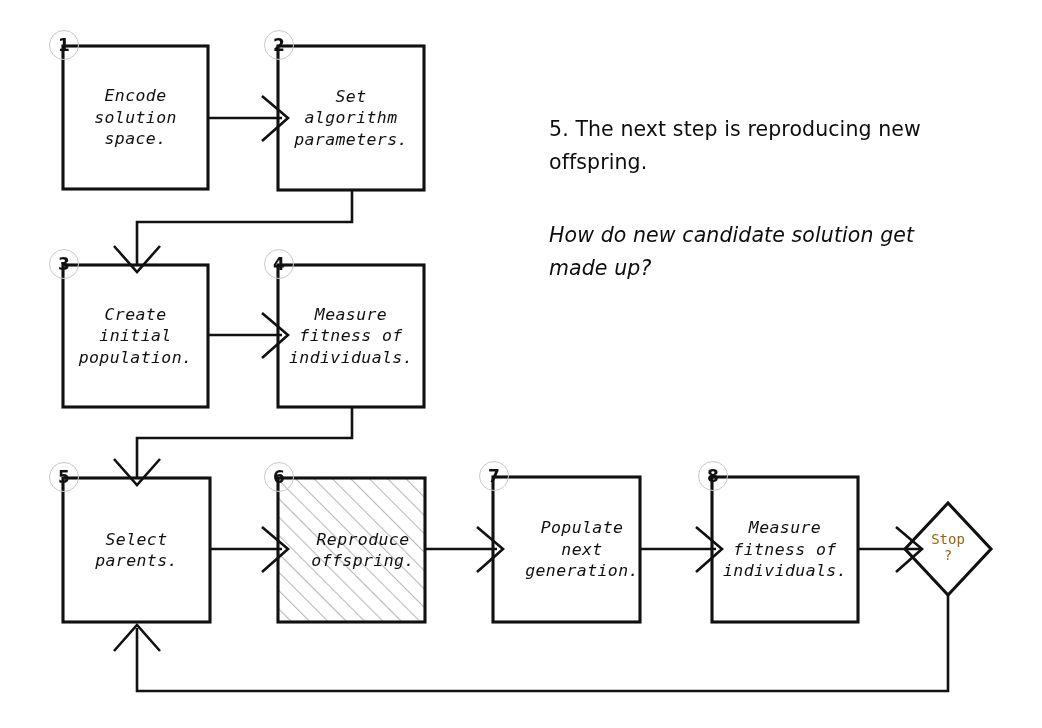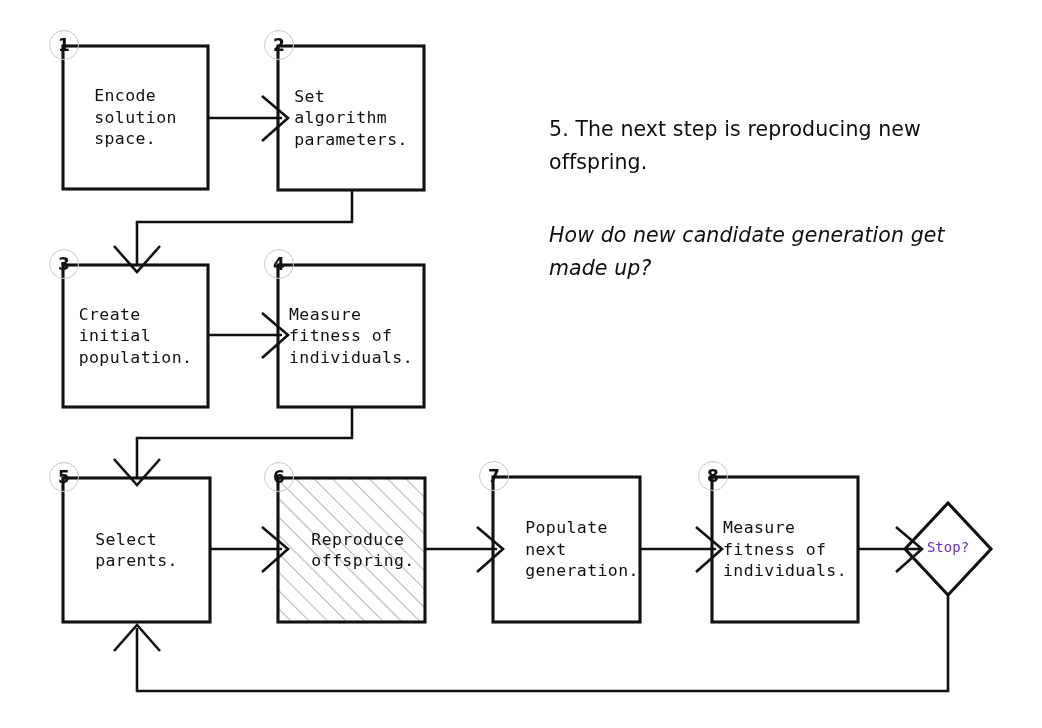--- a/index.html
+++ b/index.html
@@ -23,20 +23,22 @@
     top: 0;
     width: 1042px;
     height: 728px;
   }
   .node-box {
     position: absolute;
     box-sizing: border-box;
     display: flex;
     align-items: center;
     justify-content: center;
+    text-align: center;
+    font-style: italic;
   }
   .node-label {
     font-family: "DejaVu Sans Mono", monospace;
     font-size: 16.5px;
     line-height: 21.5px;
     letter-spacing: 0.4px;
     color: #101010;
     white-space: pre-line;
     font-weight: 500;
   }
@@ -52,27 +54,27 @@
     justify-content: center;
     font-family: "DejaVu Sans", sans-serif;
     font-size: 17px;
     font-weight: 700;
     color: #111111;
     box-sizing: border-box;
   }
   .diamond-label {
     position: absolute;
     display: flex;
-    flex-direction: row;
+    flex-direction: column;
     align-items: center;
     justify-content: center;
     font-family: "DejaVu Sans Mono", monospace;
     font-size: 14px;
     line-height: 16px;
-    color: #6d28d9;
+    color: #a16207;
     font-weight: 500;
   }
   .note-block {
     position: absolute;
     color: #0d0d0d;
   }
   .note-line {
     font-family: "DejaVu Sans", sans-serif;
     font-size: 20.5px;
     line-height: 33px;
@@ -219,17 +221,17 @@
   <div class="step-num" style="left:698px; top:461px;">
     <span>8</span>
   </div>
 
   <div class="note-block" style="left:549px; top:113px; width:440px;">
     <div class="note-line">5. The next step is reproducing new</div>
     <div class="note-line">offspring.</div>
   </div>
 
   <div class="note-block" style="left:549px; top:219px; width:440px;">
-    <div class="note-line italic">How do new candidate generation get</div>
+    <div class="note-line italic">How do new candidate solution get</div>
     <div class="note-line italic">made up?</div>
   </div>
 
 </div>
 
 </body></html>

